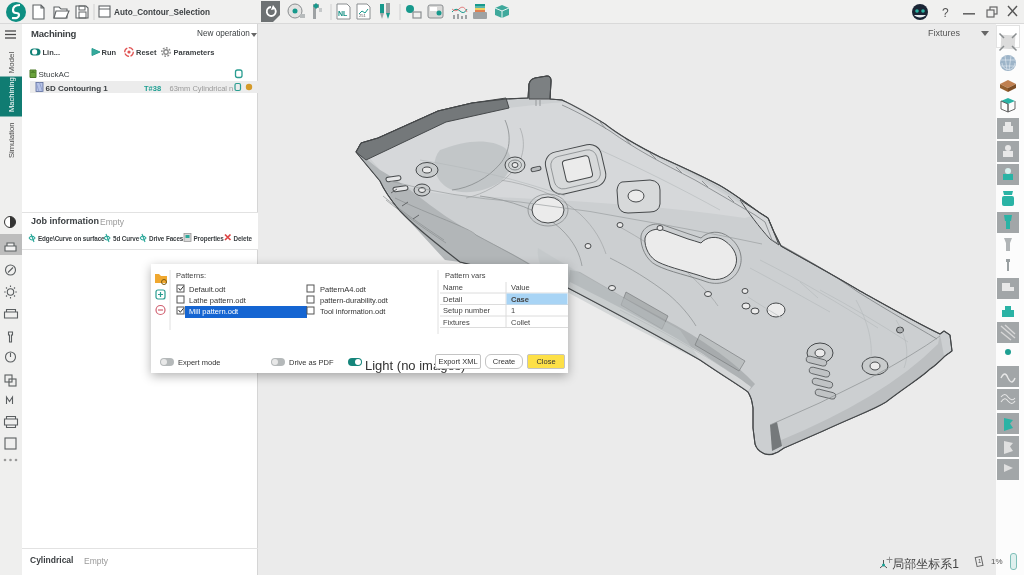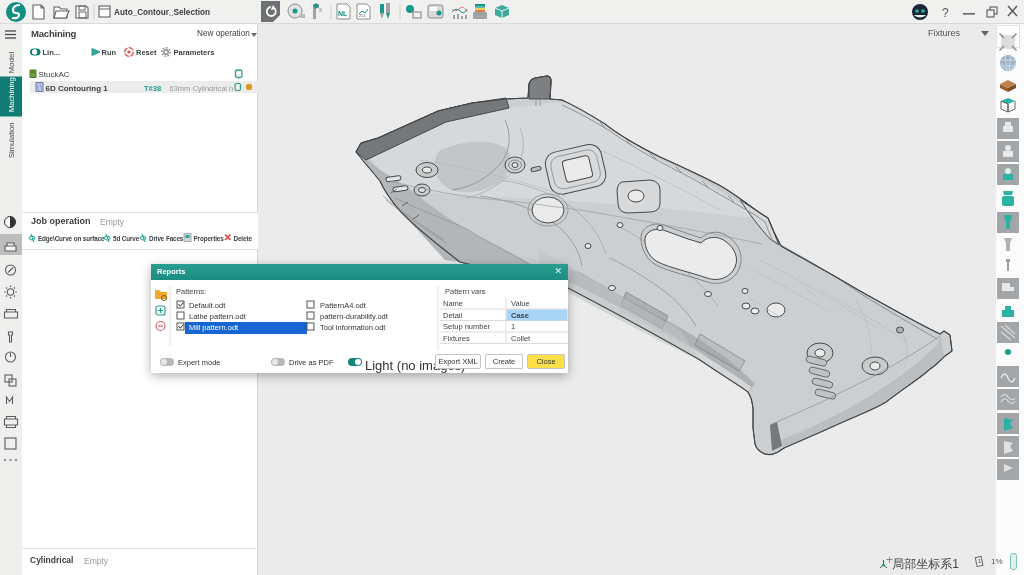--- a/index.html
+++ b/index.html
@@ -323,21 +323,21 @@
     <rect x="14" y="58.5" width="7" height="9" fill="#b8c4e8" stroke="#5a6a9a" stroke-width="0.8"></rect>
     <path d="M14,58.5 l3,9 M17.5,58.5 l3,9" stroke="#8a9ac8" stroke-width="0.8"></path>
     <text x="23.5" y="66.5" font-size="8" font-weight="bold" fill="#3c4043">6D Contouring 1</text>
     <text x="122" y="66.5" font-size="7.5" font-weight="bold" fill="#1d9f92">T#38</text>
     <text x="147.5" y="66.5" font-size="7.5" fill="#9a9a9a">63mm Cylindrical n</text>
     <rect x="213" y="59.5" width="5.5" height="7" rx="1.5" fill="none" stroke="#2a9d91" stroke-width="1.2"></rect>
     <circle cx="227" cy="63" r="3.2" fill="#d49a2a"></circle>
   </svg>
 
   <div class="abs" style="left:0;top:188px;width:236px;height:38px;border-top:1px solid #e2e2e2;border-bottom:1px solid #e2e2e2;background:#fff"></div>
-  <div class="abs" style="left:9px;top:192px;font-size:9px;font-weight:bold;color:#3c4043">Job operation</div>
+  <div class="abs" style="left:9px;top:192px;font-size:9px;font-weight:bold;color:#3c4043">Job information</div>
   <div class="abs" style="left:78px;top:193px;font-size:8.5px;color:#9a9a9a">Empty</div>
   <svg class="abs" style="left:0;top:206px" width="236" height="20" viewBox="0 0 236 20">
     <g stroke="#2aa89a" fill="none" stroke-width="1.1">
       <path d="M7,8 q3,-4 6,0 q-3,4 -6,0 M9,4 l3,8"></path>
       <path d="M82,8 q3,-4 6,0 q-3,4 -6,0 M84,4 l3,8"></path>
       <path d="M118,8 q3,-4 6,0 q-3,4 -6,0 M120,4 l3,8"></path>
     </g>
     <g font-size="6.3" font-weight="bold" fill="#3c4043" letter-spacing="-0.1">
       <text x="16" y="10.5">Edge\Curve on surface</text>
       <text x="91" y="10.5">5d Curve</text>
@@ -432,24 +432,20 @@
       <rect x="-11" y="-10" width="22" height="21" fill="#a2a6a8"></rect>
     <path d="M-4,8 v-13 l9,2 l-3,3.5 l3,4.5 Z" fill="#e0e0e0"></path>
     </g>
   <g transform="translate(12,445)">
       <rect x="-11" y="-10" width="22" height="21" fill="#a2a6a8"></rect>
     <path d="M-4,8 v-13 l9,4 l-9,4 Z" fill="#e0e0e0"></path>
     </g>
 </svg>
 
 <div id="dialog">
-  <div style="height:16px;background:linear-gradient(180deg,#2a9d91,#1b8c81);position:relative">
-    <span style="position:absolute;left:6px;top:3px;font-size:7.5px;font-weight:bold;color:#fff">Reports</span>
-    <span style="position:absolute;right:6px;top:2px;font-size:9px;color:#e8f5f3">✕</span>
-  </div>
   <svg width="417" height="93" viewBox="0 0 417 93" style="display:block">
     <line x1="19" y1="6" x2="19" y2="66" stroke="#e0e0e0"></line>
     <path d="M4,10 h4 l2,2 h6 v7 h-12 Z" fill="#f0a830"></path>
     <circle cx="13" cy="18" r="2.5" fill="none" stroke="#7a5a10"></circle>
     <rect x="5" y="26" width="9" height="9" rx="2" fill="none" stroke="#2a9d91" stroke-width="1.2"></rect>
     <path d="M9.5,28 v5 M7,30.5 h5" stroke="#2a9d91" stroke-width="1.2"></path>
     <circle cx="9.5" cy="46" r="4.5" fill="none" stroke="#d06070" stroke-width="1.2"></circle>
     <path d="M7,46 h5" stroke="#d06070" stroke-width="1.2"></path>
     <text x="25" y="14" font-size="7.5" fill="#444">Patterns:</text>
     <g font-size="7.5" fill="#333">
@@ -494,16 +490,16 @@
     <span style="position:absolute;left:9px;top:5px;width:14px;height:8px;border-radius:4px;background:#b5b9ba"></span>
     <span style="position:absolute;left:10px;top:6px;width:6px;height:6px;border-radius:3px;background:#e8e8e8"></span>
     <span style="position:absolute;left:27px;top:5px;font-size:7.5px;color:#333">Expert mode</span>
     <span style="position:absolute;left:120px;top:5px;width:14px;height:8px;border-radius:4px;background:#b5b9ba"></span>
     <span style="position:absolute;left:121px;top:6px;width:6px;height:6px;border-radius:3px;background:#e8e8e8"></span>
     <span style="position:absolute;left:138px;top:5px;font-size:7.5px;color:#333">Drive as PDF</span>
     <span style="position:absolute;left:197px;top:5px;width:14px;height:8px;border-radius:4px;background:#15857b"></span>
     <span style="position:absolute;left:204px;top:6px;width:6px;height:6px;border-radius:3px;background:#fff"></span>
     <span style="position:absolute;left:214px;top:5px;font-size:13px;color:#333">Light (no images)</span>
     <span style="position:absolute;left:284px;top:1px;width:46px;height:15px;border:1px solid #c4c4c4;border-radius:2px;background:#fff;font-size:7.5px;color:#333;text-align:center;line-height:14px">Export XML</span>
-    <span style="position:absolute;left:334px;top:1px;width:38px;height:15px;border:1px solid #c4c4c4;border-radius:1px;background:#fff;font-size:7.5px;color:#333;text-align:center;line-height:14px">Create</span>
+    <span style="position:absolute;left:334px;top:1px;width:38px;height:15px;border:1px solid #c4c4c4;border-radius:6px;background:#fff;font-size:7.5px;color:#333;text-align:center;line-height:14px">Create</span>
     <span style="position:absolute;left:376px;top:1px;width:38px;height:15px;border:1px solid #c4c4c4;border-radius:2px;background:#fde047;font-size:7.5px;color:#333;text-align:center;line-height:14px">Close</span>
   </div>
 </div>
 
 </body></html>

